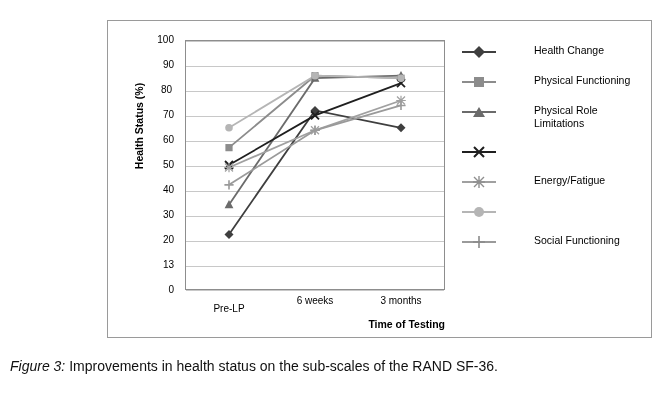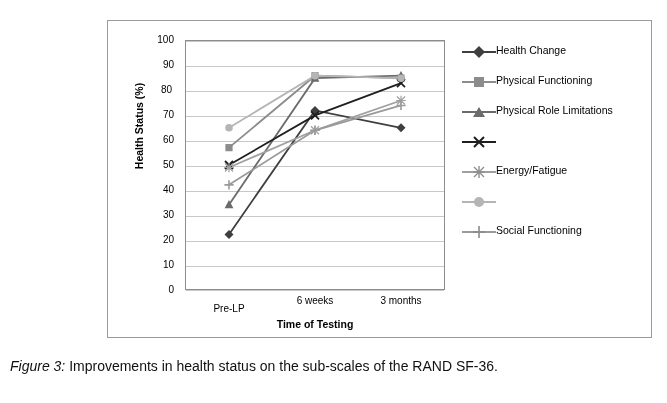--- a/index.html
+++ b/index.html
@@ -86,37 +86,38 @@
     transform: rotate(-90deg);
     transform-origin: center center;
     margin-left: -33px;
   }
 
   #x-axis-title {
     position: absolute;
     left: 185px;
     top: 318px;
     width: 260px;
-    text-align: center;
+    text-align: right;
     font-size: 10.5px;
     font-weight: bold;
   }
 
   
   #legend {
     position: absolute;
     left: 462px;
     top: 44px;
     width: 180px;
   }
   .legend-row {
     display: flex;
     align-items: flex-start;
     margin-bottom: 14px;
     min-height: 16px;
+    gap: 38px;
   }
   .legend-marker {
     width: 34px;
     height: 14px;
     position: relative;
     flex: 0 0 34px;
     margin-top: 1px;
   }
   .legend-marker .ln {
     position: absolute;
@@ -154,21 +155,21 @@
 </head>
 <body>
 
 <div id="figure-wrap">
 
   <div id="chart-frame"></div>
 
   <div id="y-axis-title">Health Status (%)</div>
 
   <div class="ytick-label" style="left:150px; top:285px;">0</div>
-  <div class="ytick-label" style="left:150px; top:260px;">10</div>
+  <div class="ytick-label" style="left:150px; top:260px;">13</div>
   <div class="ytick-label" style="left:150px; top:235px;">20</div>
   <div class="ytick-label" style="left:150px; top:210px;">30</div>
   <div class="ytick-label" style="left:150px; top:185px;">40</div>
   <div class="ytick-label" style="left:150px; top:160px;">50</div>
   <div class="ytick-label" style="left:150px; top:135px;">60</div>
   <div class="ytick-label" style="left:150px; top:110px;">70</div>
   <div class="ytick-label" style="left:148px; top:85px;">80</div>
   <div class="ytick-label" style="left:150px; top:60px;">90</div>
   <div class="ytick-label" style="left:150px; top:35px;">100</div>
 

